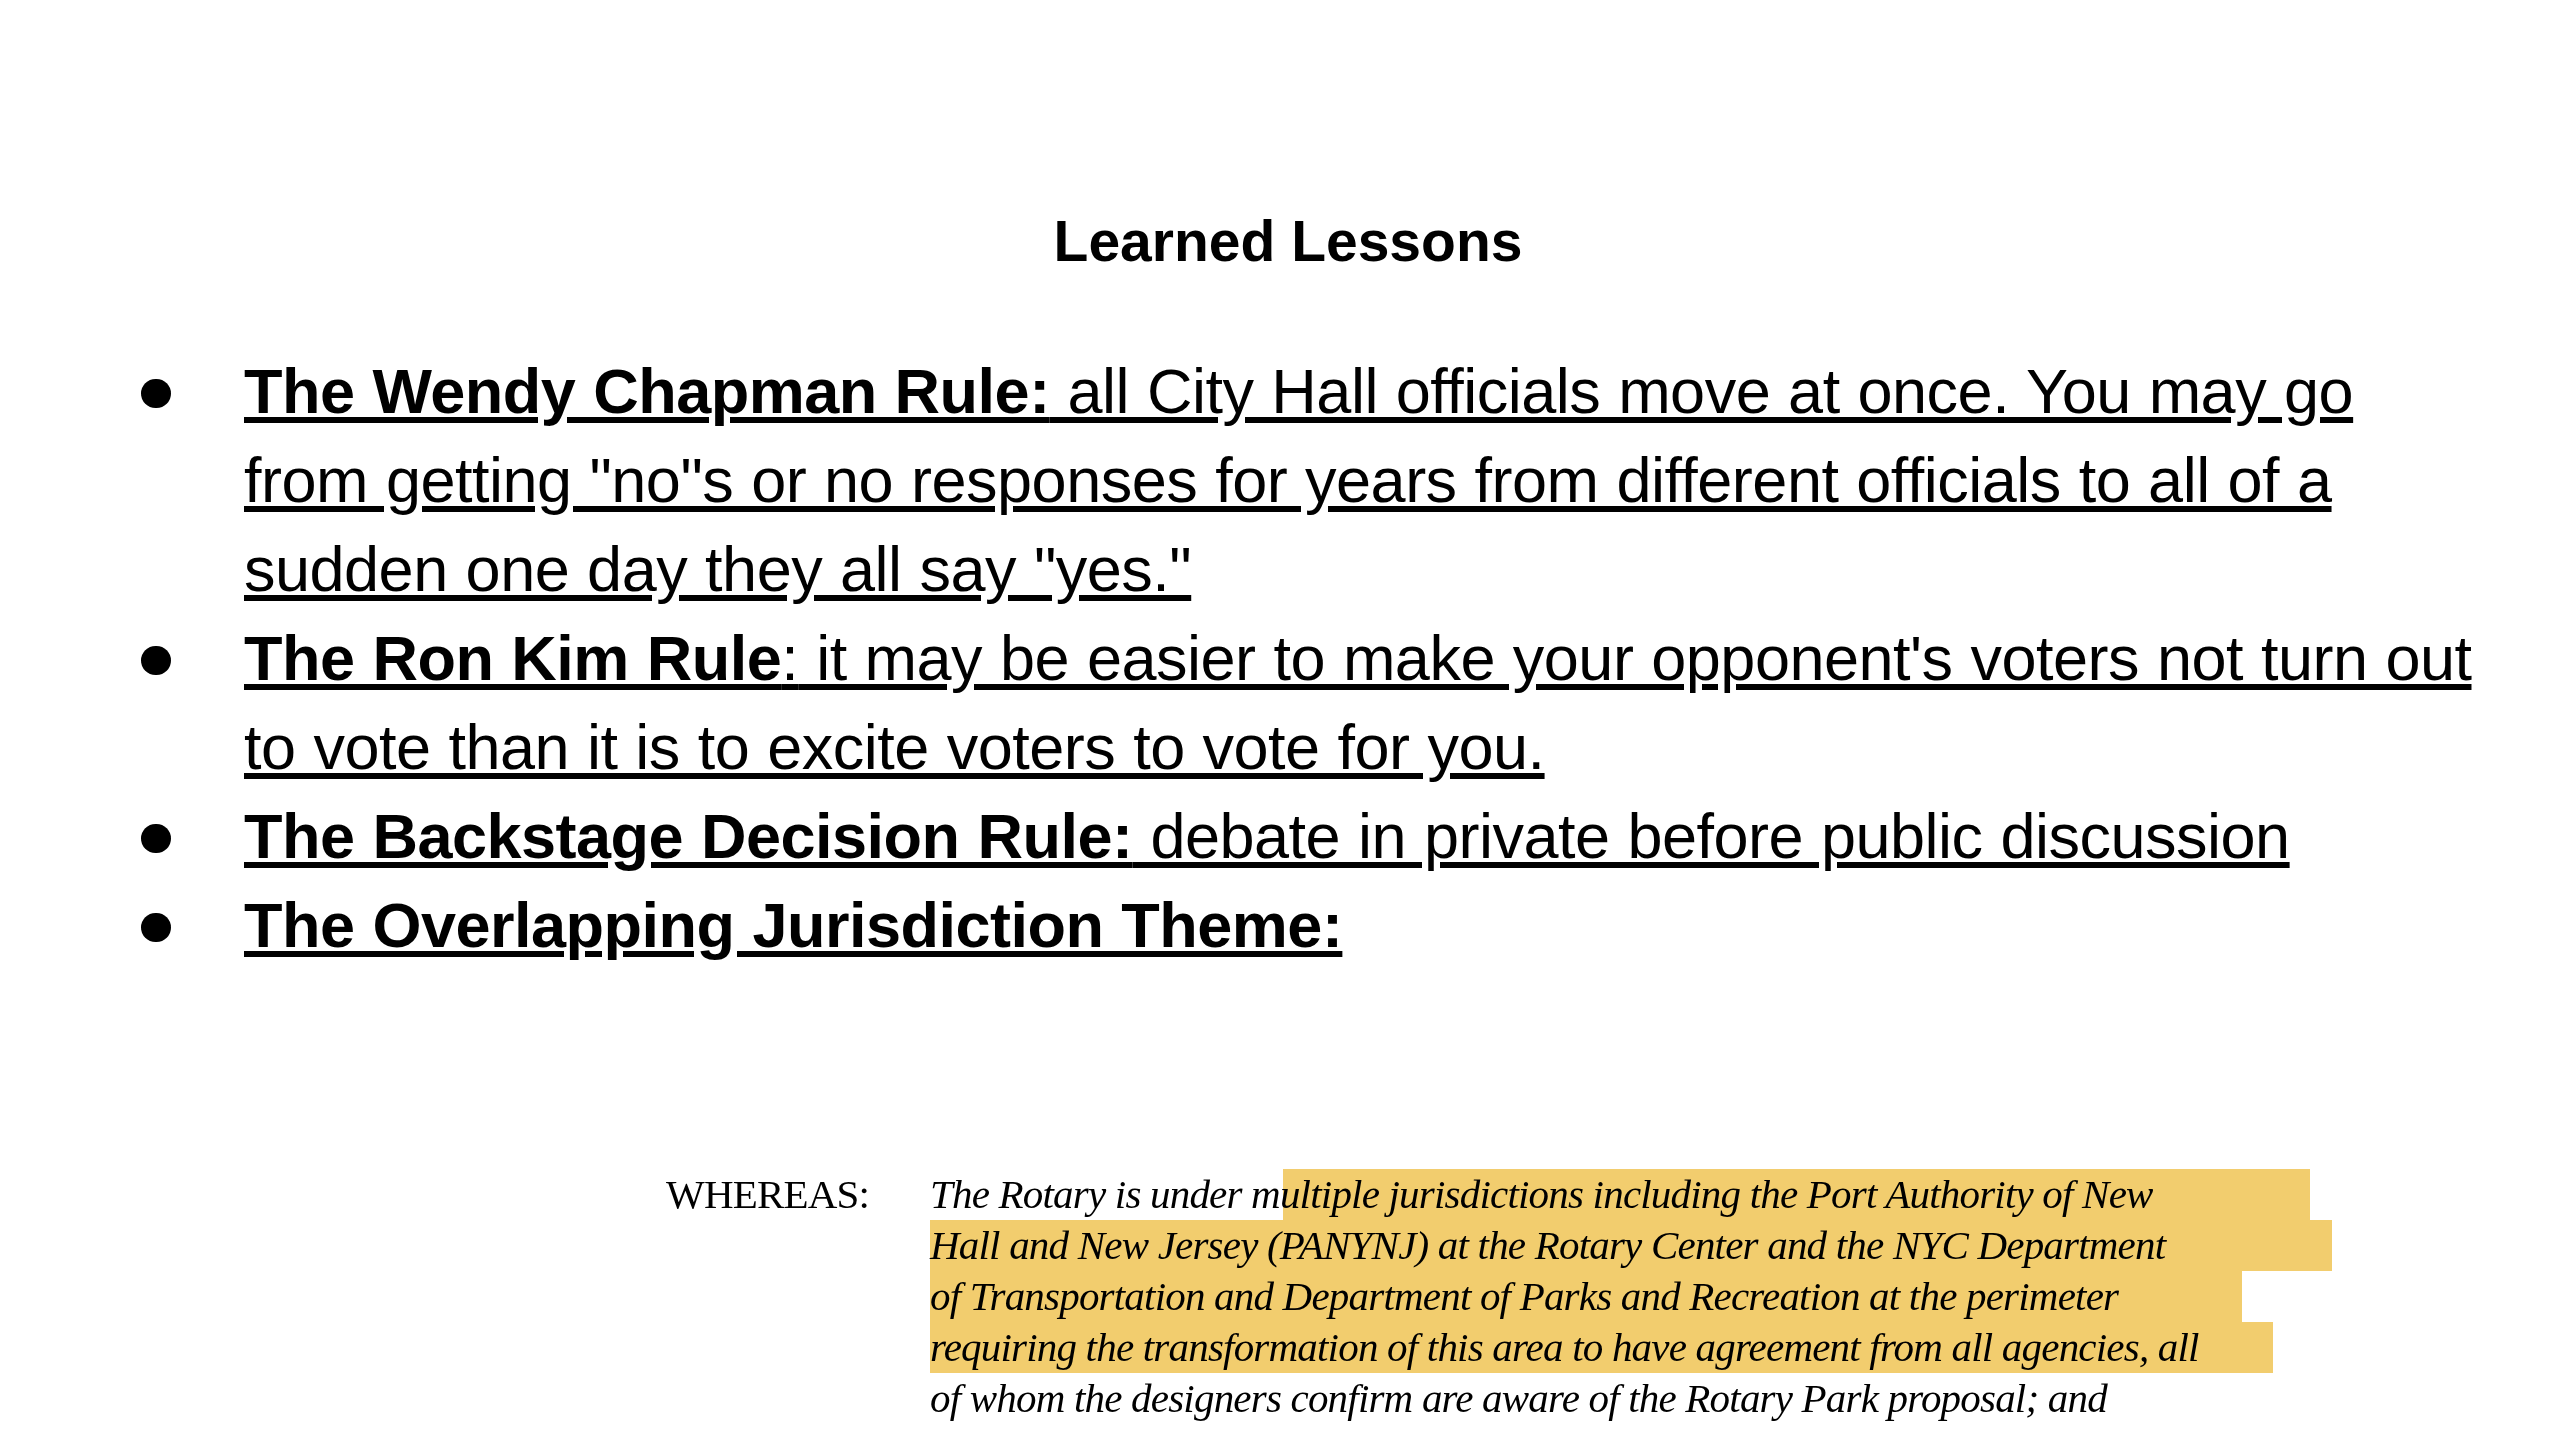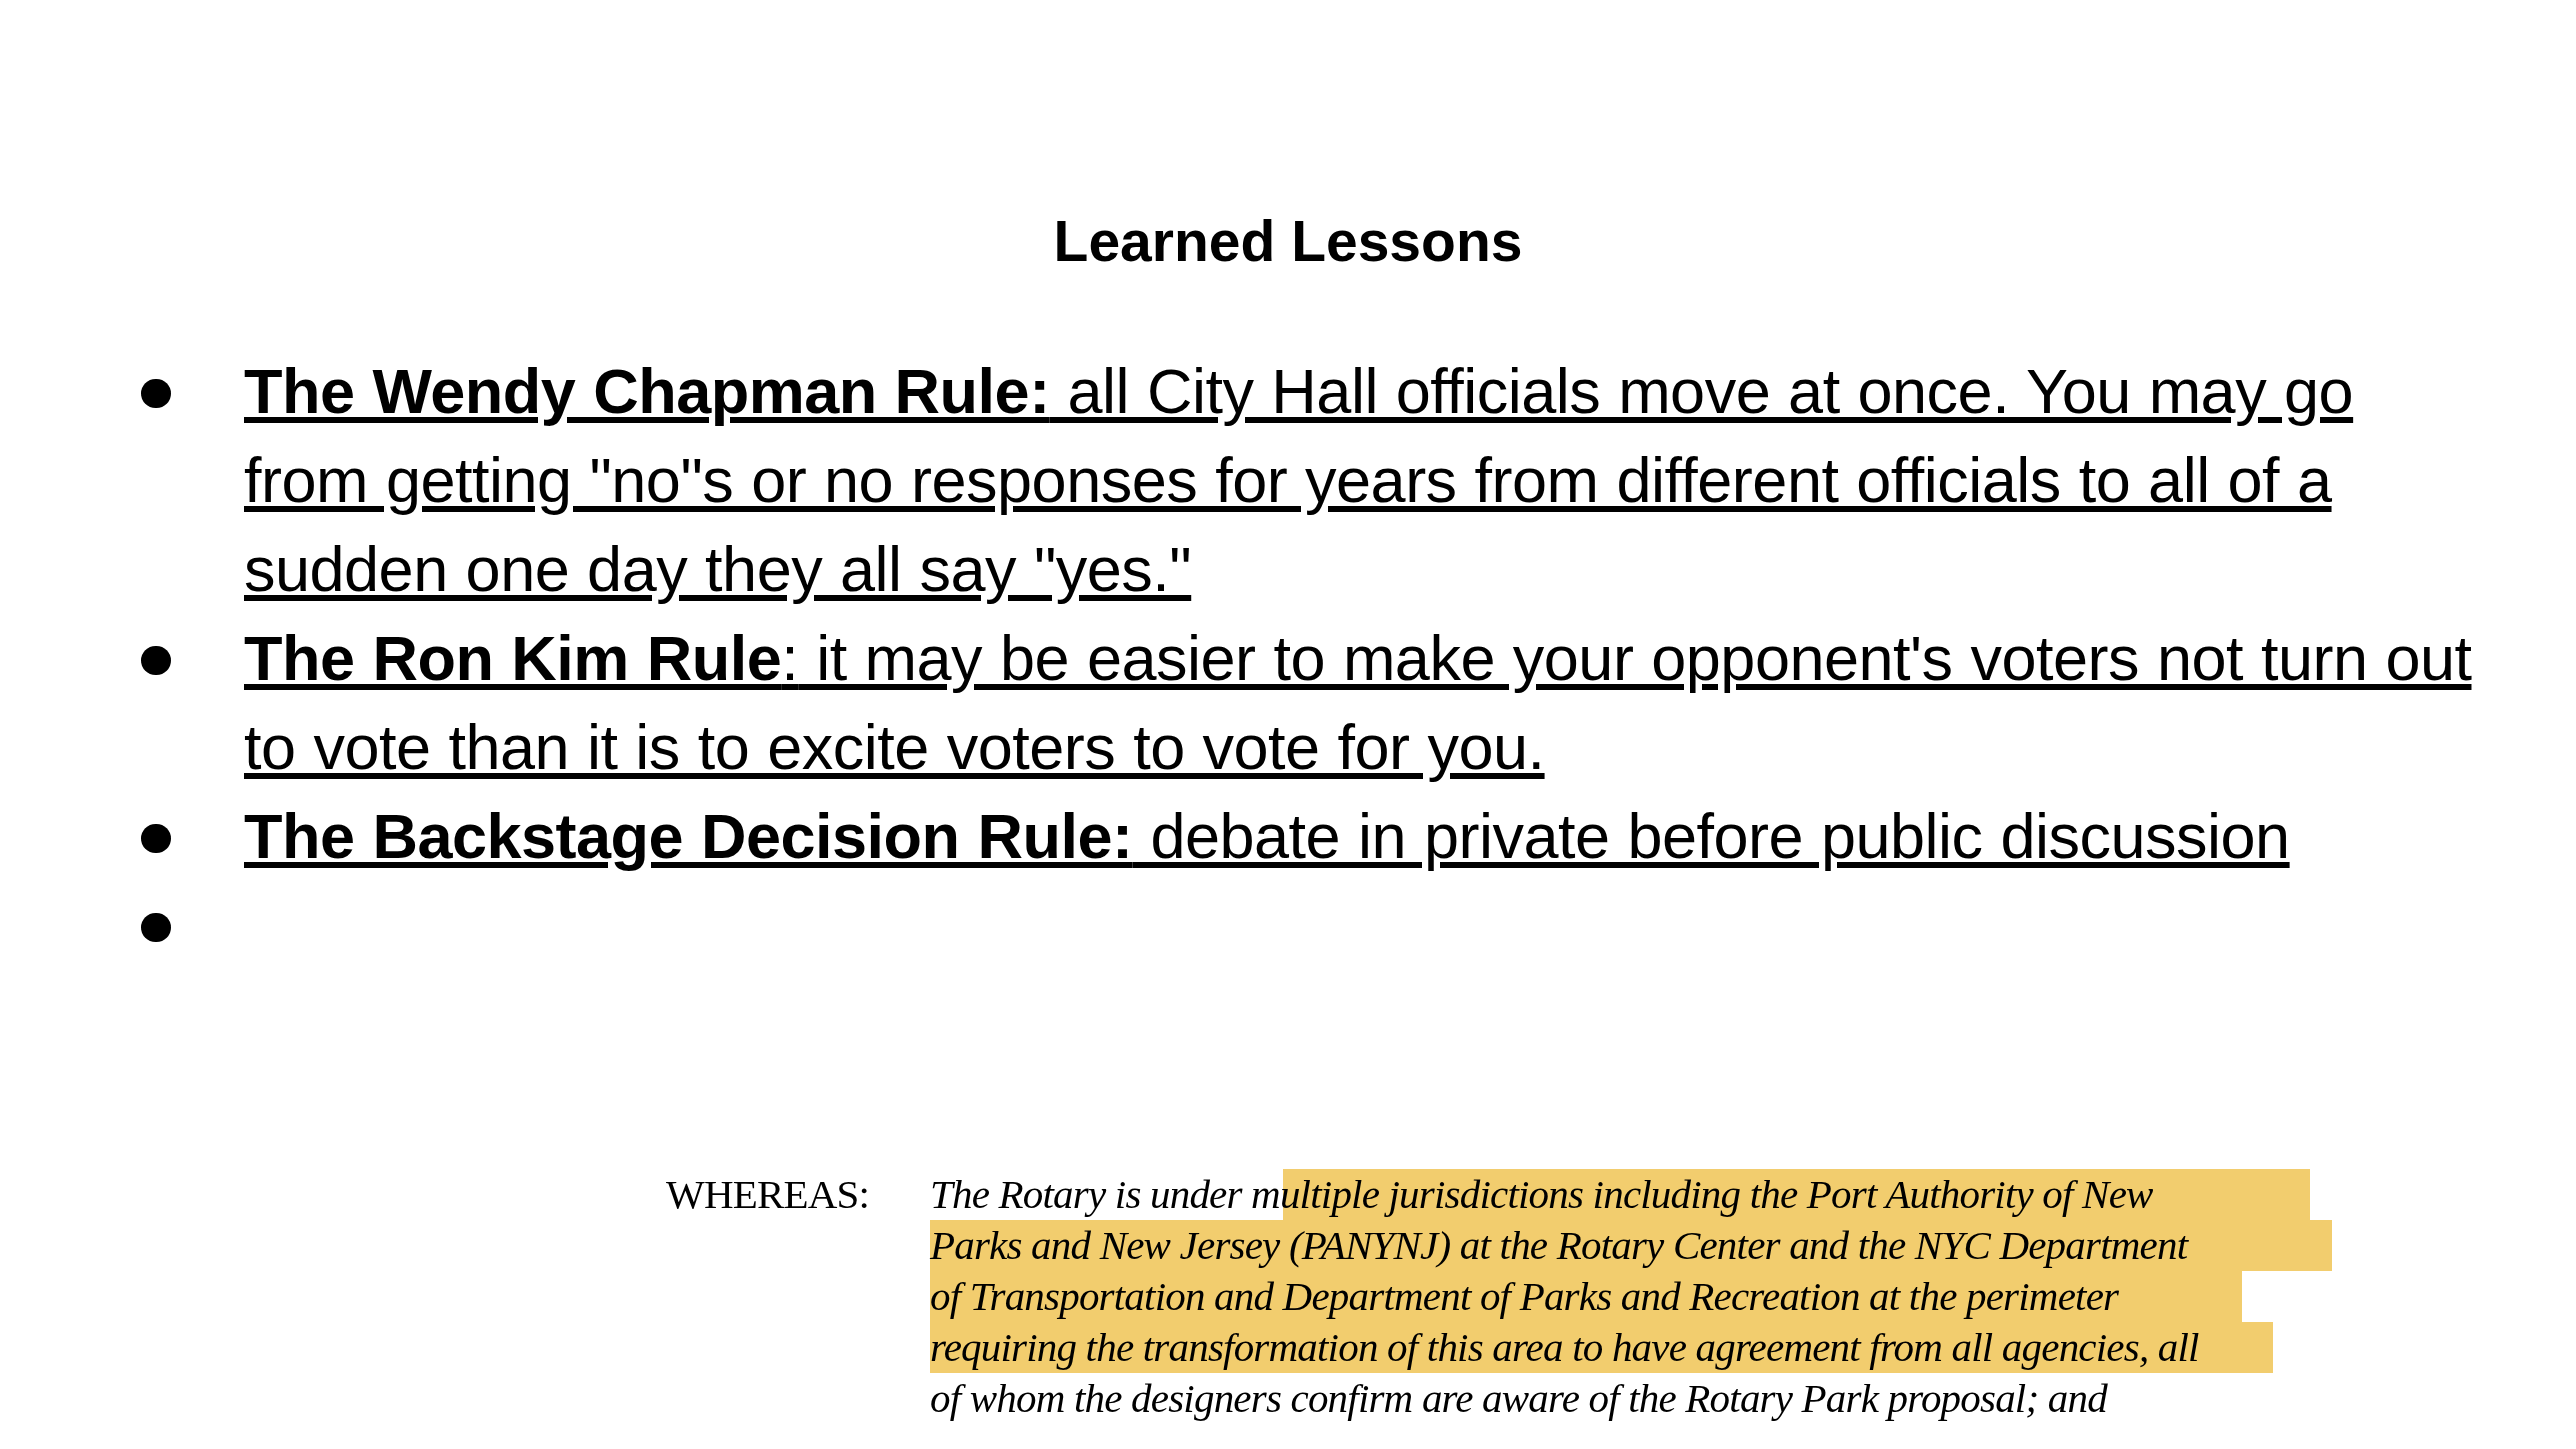--- a/index.html
+++ b/index.html
@@ -126,34 +126,34 @@
   <li class="bullet-item">
     <span class="bullet-dot">
         <span></span>
       </span>
     <span class="rule-name">The Backstage Decision Rule:</span><span class="rule-sep"></span><span> debate in private before public discussion</span>
   </li>
   <li class="bullet-item">
     <span class="bullet-dot">
         <span></span>
       </span>
-    <span class="rule-sep"></span><span></span>
+    <span class="rule-name">The Overlapping Jurisdiction Theme:</span><span class="rule-sep"></span><span></span>
   </li>
 </ul>
 
 <div class="excerpt">
   <div class="excerpt-label">WHEREAS:</div>
   <div class="excerpt-body">
     <div class="excerpt-line">
       <div class="hl-box" style="left:353px; width:1027px;"></div>
       <span class="txt">The Rotary is under </span><span class="txt">multiple jurisdictions including the Port Authority of New</span>
     </div>
     <div class="excerpt-line">
       <div class="hl-box" style="left:0; width:1402px;"></div>
-      <span class="txt">Parks and New Jersey (PANYNJ) at the Rotary Center and the NYC Department</span>
+      <span class="txt">Hall and New Jersey (PANYNJ) at the Rotary Center and the NYC Department</span>
     </div>
     <div class="excerpt-line">
       <div class="hl-box" style="left:0; width:1312px;"></div>
       <span class="txt">of Transportation and Department of Parks and Recreation at the perimeter</span>
     </div>
     <div class="excerpt-line">
       <div class="hl-box" style="left:0; width:1343px;"></div>
       <span class="txt">requiring the transformation of this area to have agreement from all agencies</span><span class="txt">, all</span>
     </div>
     <div class="excerpt-line">

